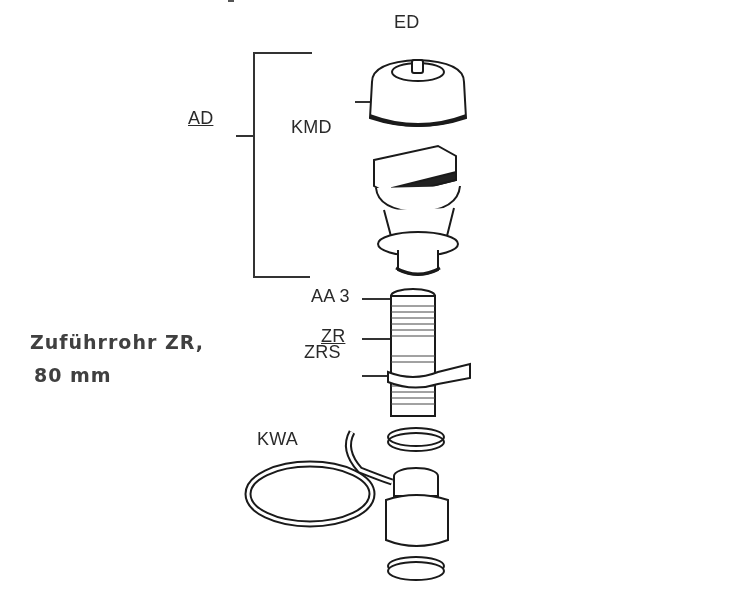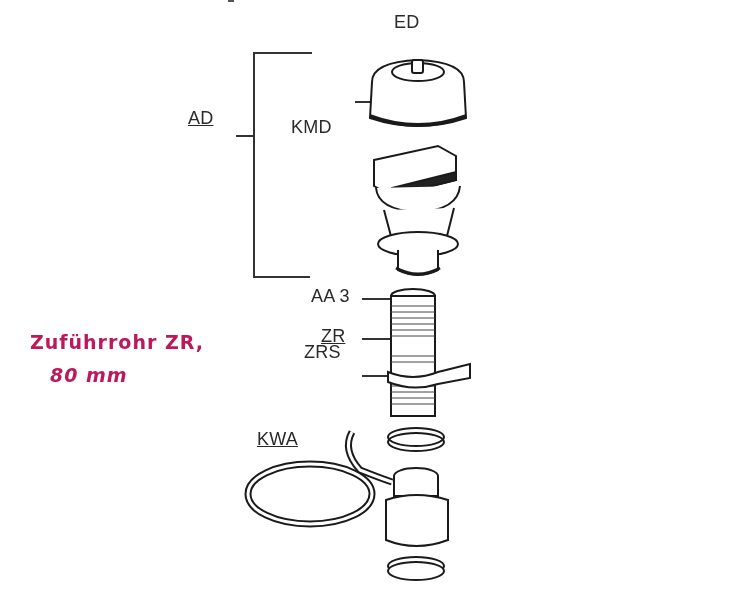--- a/index.html
+++ b/index.html
@@ -1,19 +1,19 @@
 <!DOCTYPE html>
 <html><head>
 <meta charset="utf-8">
 <style>
   html, body { margin: 0; padding: 0; background: #ffffff; }
   body { width: 731px; height: 600px; position: relative; overflow: hidden; font-family: "Liberation Sans", sans-serif; }
   #diagram { position: absolute; left: 0; top: 0; width: 731px; height: 600px; }
   .lbl { position: absolute; font-family: "Liberation Sans", sans-serif; font-size: 18px; color: #2a2a2a; font-weight: 300; letter-spacing: 0.2px; white-space: nowrap; }
-  .caption { position: absolute; font-family: "DejaVu Sans", sans-serif; font-weight: bold; font-size: 19px; color: #be185d; letter-spacing: 1px; white-space: nowrap; line-height: 28px; }
+  .caption { position: absolute; font-family: "DejaVu Sans", sans-serif; font-weight: bold; font-size: 19px; color: #404040; letter-spacing: 1px; white-space: nowrap; line-height: 28px; }
   .tick { position: absolute; left: 228px; top: 0; width: 6px; height: 2px; background: #555; }
 </style>
 </head>
 <body>
 
 <div class="tick"></div>
 
 <svg id="diagram" viewBox="0 0 731 600" xmlns="http://www.w3.org/2000/svg">
   <g stroke="#333" stroke-width="2" fill="none">
 
@@ -86,16 +86,16 @@
     <ellipse cx="416" cy="571" rx="28" ry="9"></ellipse>
   </g>
 </svg>
 
 <div class="lbl" style="left:394px; top:12px;">ED</div>
 <div class="lbl" style="left:291px; top:89px;margin-top:28px;">KMD</div>
 <div class="lbl" style="left:188px; top:108px;text-decoration:underline;">AD</div>
 <div class="lbl" style="left:311px; top:286px;">AA 3</div>
 <div class="lbl" style="left:321px; top:326px;text-decoration:underline;">ZR</div>
 <div class="lbl" style="left:304px; top:342px;">ZRS</div>
-<div class="lbl" style="left:257px; top:429px;text-decoration:underline;">KWA</div>
+<div class="lbl" style="left:257px; top:429px;">KWA</div>
 
 <div class="caption" style="left:30px; top:328px;">Zuführrohr ZR,</div>
-<div class="caption" style="left:50px; top:361px;font-style:italic;">80 mm</div>
+<div class="caption" style="left:34px; top:361px;">80 mm</div>
 
 </body></html>

